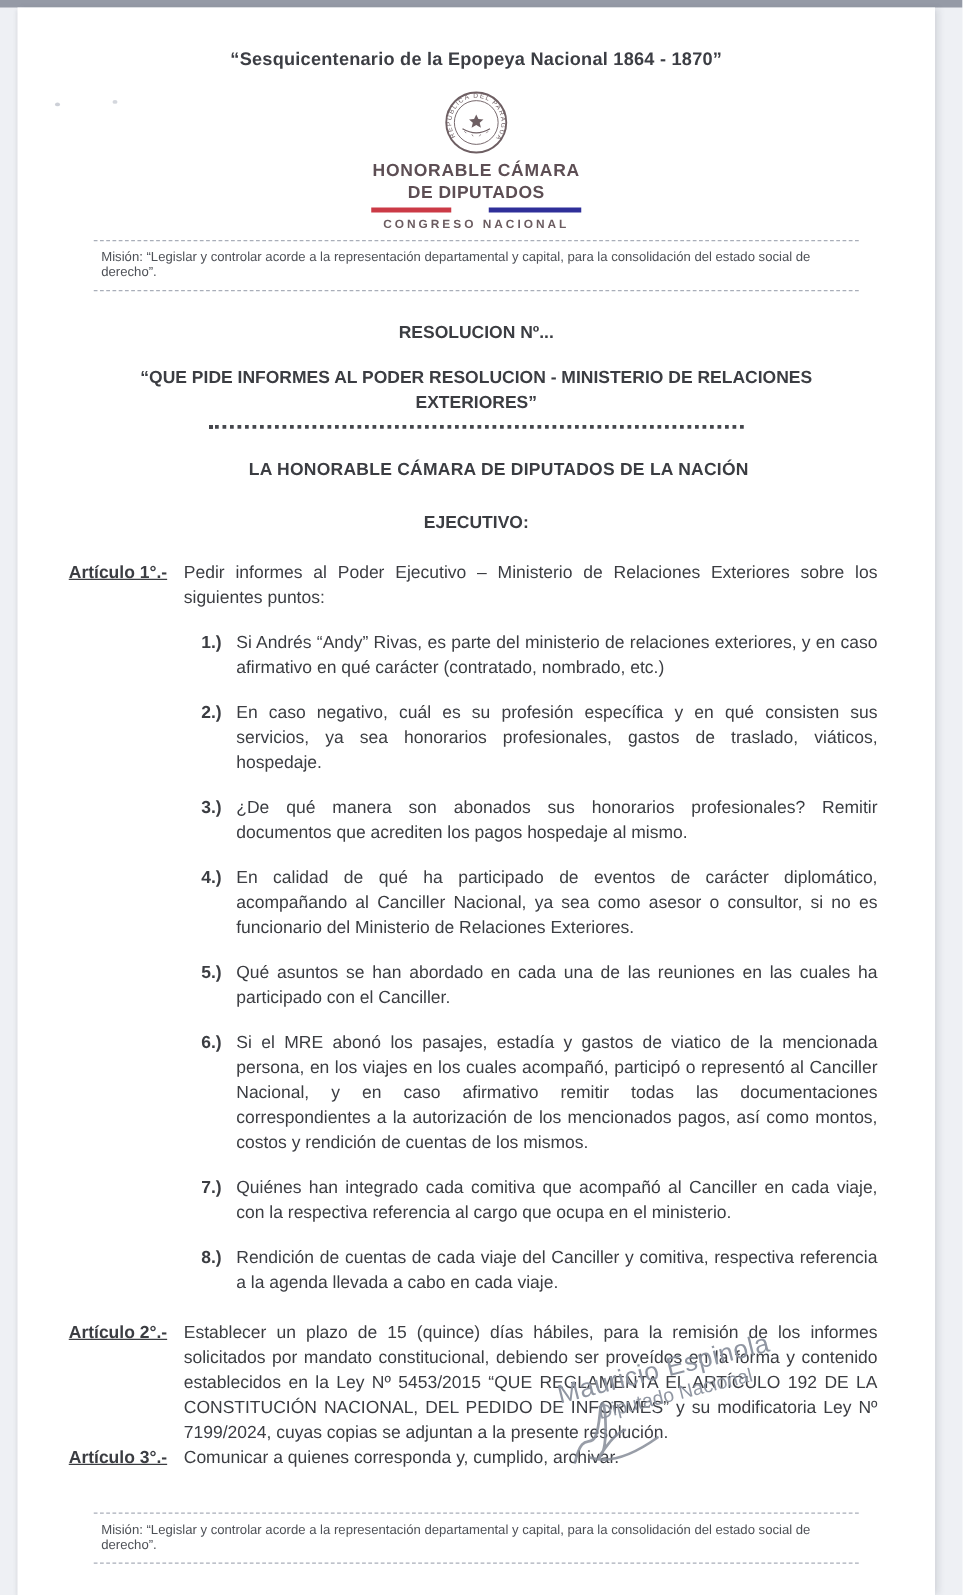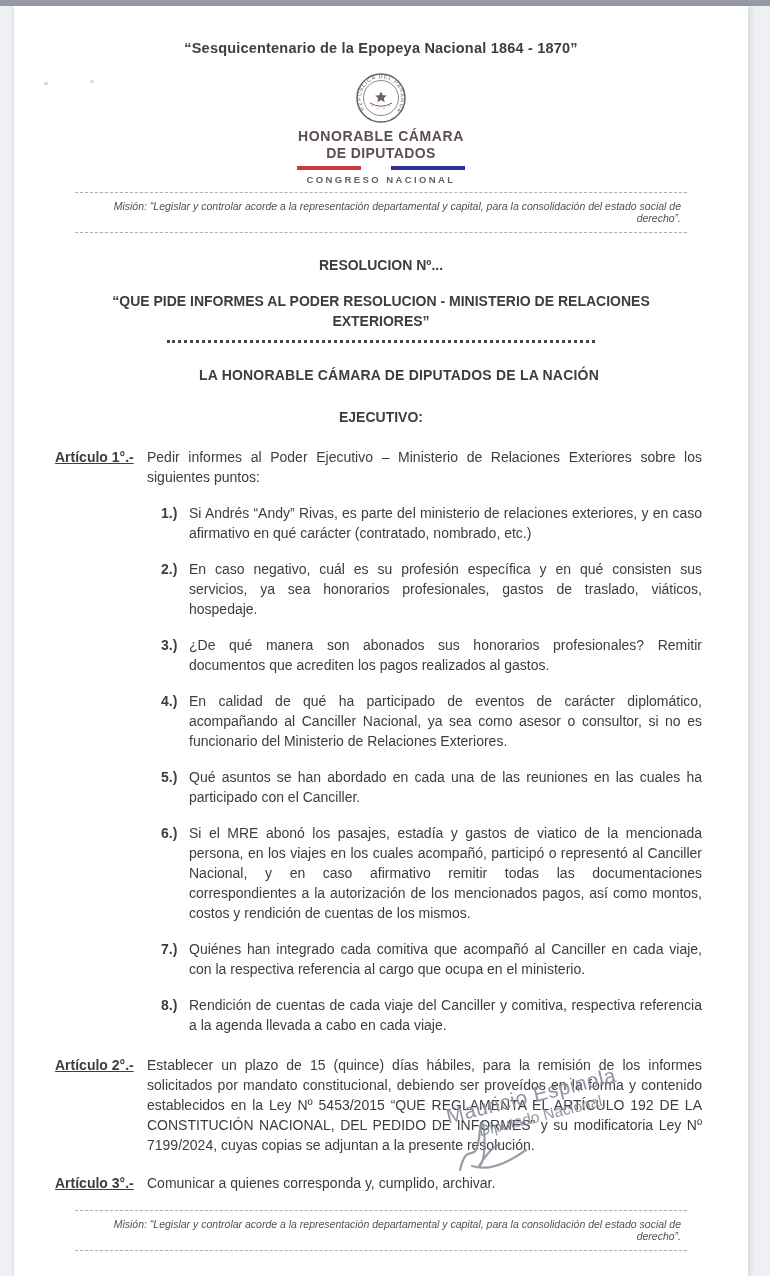--- a/index.html
+++ b/index.html
@@ -27,37 +27,37 @@
   .org2 { font-size:14px; font-weight:bold; letter-spacing:.4px; line-height:21px; }
   .brand-underline { position:relative; height:4px; margin-top:2px; }
   .u-red  { position:absolute; left:1px;  top:0; width:64px; height:3.5px; background:#cb3a46; }
   .u-blue { position:absolute; right:1px; top:0; width:74px; height:3.5px; background:#2f2f99; }
   .org3 { font-size:9.5px; font-weight:bold; letter-spacing:2.4px; margin-top:4px;
     color:#6b5c60; line-height:11px; }
 
   .mission-band {
     width:600px; margin:7px auto 0;
     border-top:1px dashed #a9aeb9; border-bottom:1px dashed #a9aeb9;
-    padding:7px 6px 8px; text-align:right; font-style:italic;
+    padding:7px 6px 8px; text-align:left; 
     font-size:10.5px; color:#4e5157; line-height:12px;
   }
 
   .res-heading { margin-top:24px; text-align:center; font-weight:bold; font-size:14px; color:#3b3d42; }
   .subject { margin:18px auto 0; max-width:600px; text-align:center; font-weight:bold;
     font-size:14px; line-height:20px; color:#3b3d42; }
   .dotted-separator { width:428px; margin:9px auto 0; height:0;
     border-bottom:3px dotted #45474d; }
   .chamber  { margin-top:24px; text-align:center; font-weight:bold; font-size:14px; color:#3b3d42; letter-spacing:.2px;padding-left:36px; }
   .resolves { margin-top:26px; text-align:center; font-weight:bold; font-size:14px; color:#3b3d42; }
 
   .articles { color:#3b3d42; }
   .article { display:flex; }
   .article.a1 { margin-top:22px; }
   .article.a2 { margin-top:20px; }
-  .article.a3 { margin-top:18px; }
+  .article.a3 { }
   .article-label { flex:none; width:92px; margin-left:41px; font-weight:bold;
     font-size:14px; line-height:20px;text-decoration:underline; }
   .article-body { flex:1; margin-right:46px; font-size:14px; line-height:20px; text-align:justify; }
   .item { display:flex; margin-top:16px; }
   .item-num { flex:none; width:28px; margin-left:14px; font-weight:bold; line-height:20px; }
   .item-text { flex:1; text-align:justify; line-height:20px; }
 
   .stamp {
     position:absolute; left:440px; top:1098px; width:240px;
     transform:rotate(-14deg); transform-origin:left bottom;
@@ -124,21 +124,21 @@
         <div class="item">
           <div class="item-num">1.)</div>
           <div class="item-text">Si Andrés “Andy” Rivas, es parte del ministerio de relaciones exteriores, y en caso afirmativo en qué carácter (contratado, nombrado, etc.)</div>
         </div>
         <div class="item">
           <div class="item-num">2.)</div>
           <div class="item-text">En caso negativo, cuál es su profesión específica y en qué consisten sus servicios, ya sea honorarios profesionales, gastos de traslado, viáticos, hospedaje.</div>
         </div>
         <div class="item">
           <div class="item-num">3.)</div>
-          <div class="item-text">¿De qué manera son abonados sus honorarios profesionales? Remitir documentos que acrediten los pagos realizados al gastos.</div>
+          <div class="item-text">¿De qué manera son abonados sus honorarios profesionales? Remitir documentos que acrediten los pagos hospedaje al mismo.</div>
         </div>
         <div class="item">
           <div class="item-num">4.)</div>
           <div class="item-text">En calidad de qué ha participado de eventos de carácter diplomático, acompañando al Canciller Nacional, ya sea como asesor o consultor, si no es funcionario del Ministerio de Relaciones Exteriores.</div>
         </div>
         <div class="item">
           <div class="item-num">5.)</div>
           <div class="item-text">Qué asuntos se han abordado en cada una de las reuniones en las cuales ha participado con el Canciller.</div>
         </div>
         <div class="item">

